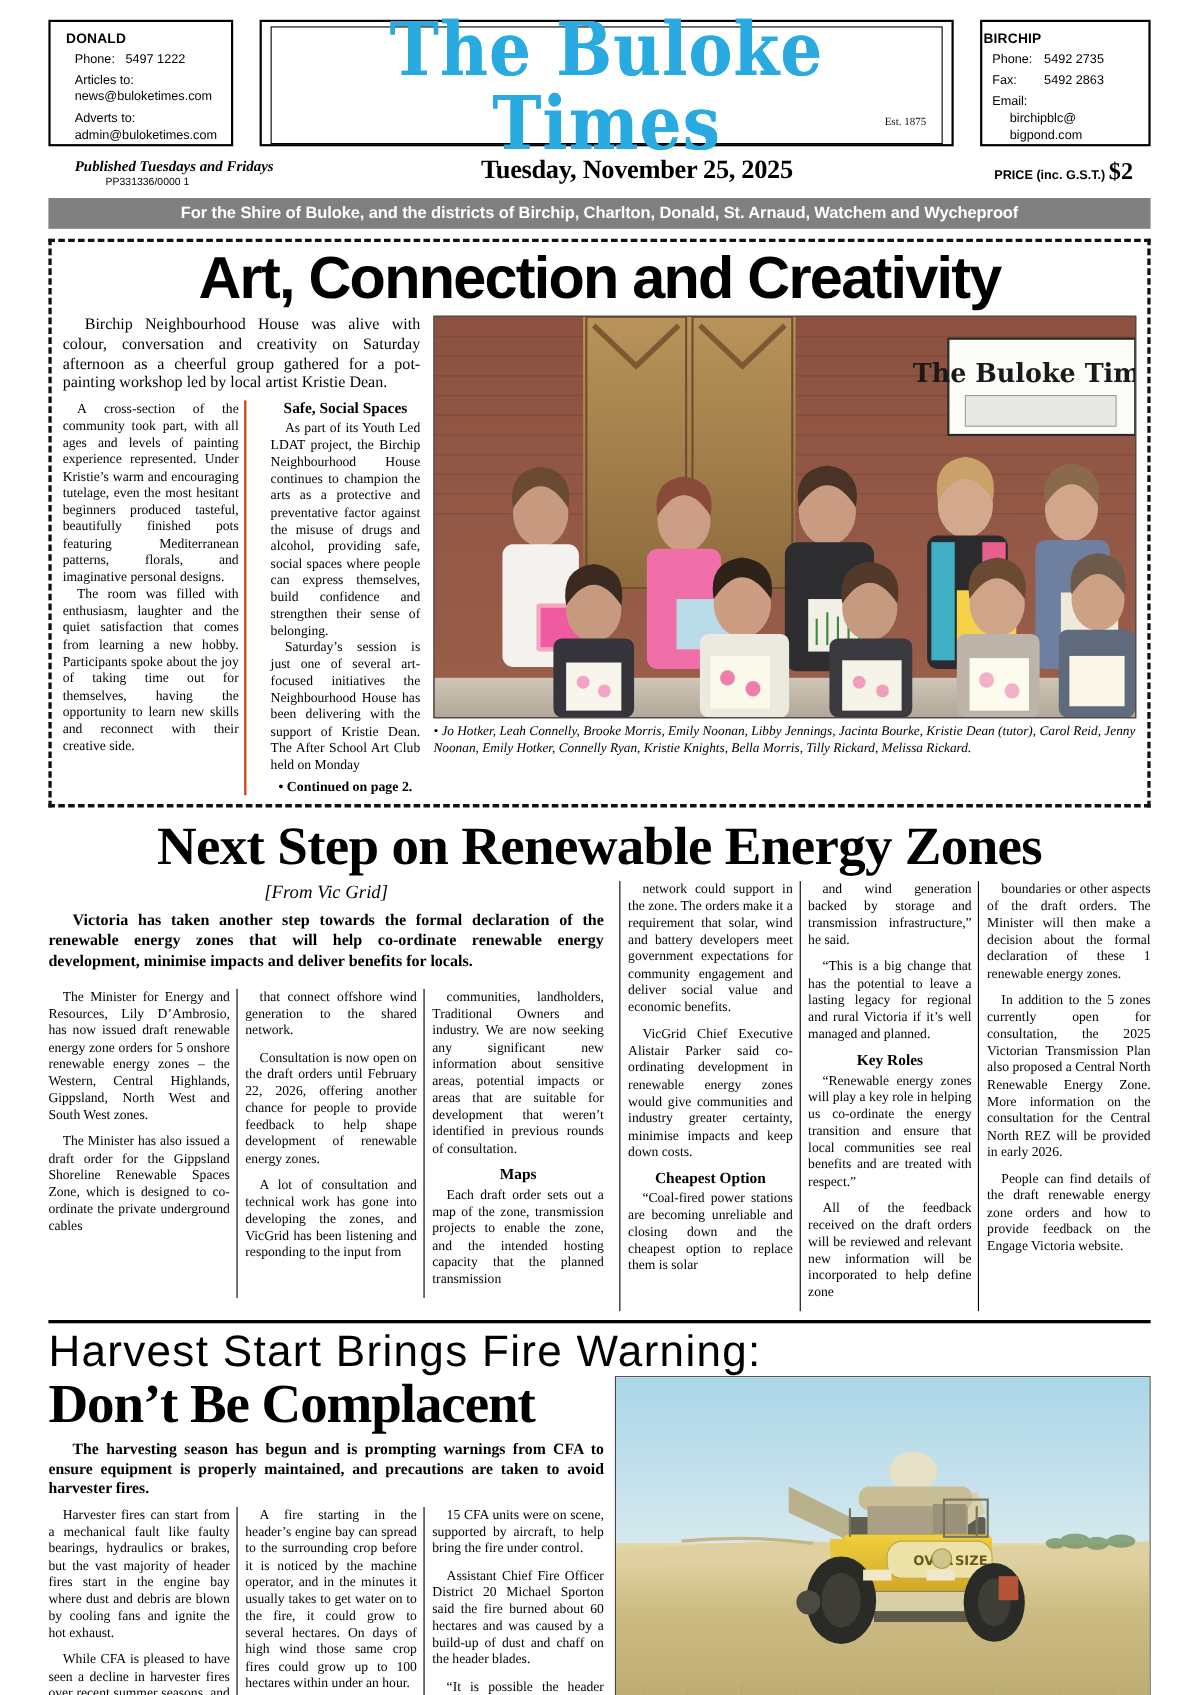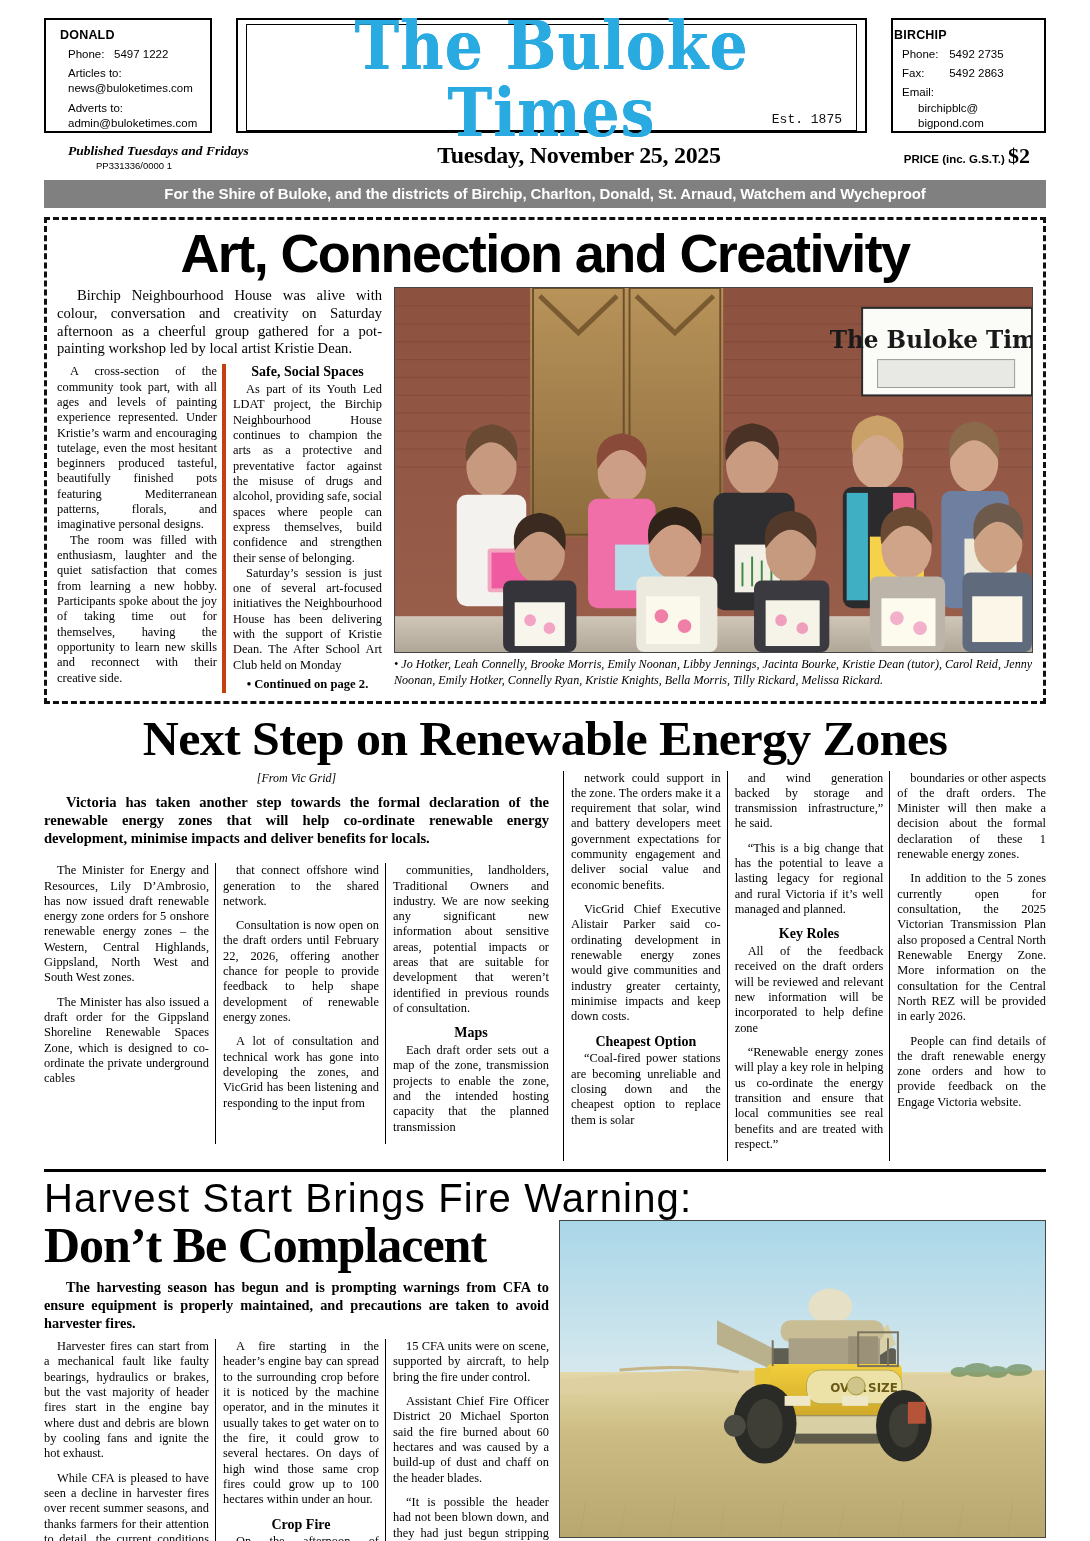--- a/index.html
+++ b/index.html
@@ -39,22 +39,22 @@
     color:#29ABE2;
     font-size:60px; line-height:1;
     font-weight:bold;
     letter-spacing:1px;
     text-align:center;
     margin-top:2px;
     transform:scaleY(1.12) scaleX(1.0);
     text-shadow:0 0 0 #29ABE2;
   }
   .est {
-    position:absolute; right:14px; bottom:3px;
-    font-family:Liberation Mono, monospace; font-size:13px; color:#111;
+    position:absolute; right:14px; bottom:13px;
+    font-family:Liberation Serif, serif; font-size:10px; color:#111;
   }
 
   
   .dateline { display:flex; align-items:flex-end; height:38px; padding:10px 16px 0 24px; }
   .pub-left { flex:0 0 280px; }
   .pub-left .l1 { font-family:"Liberation Serif", serif; font-style:italic; font-weight:bold; font-size:13.5px; }
   .pub-left .l2 { font-family:"Liberation Sans", sans-serif; font-size:9.5px; padding-left:28px; margin-top:1px;}
   .pub-date { flex:1 1 auto; text-align:center; font-family:"Liberation Serif", serif;
     font-weight:bold; font-size:24px; letter-spacing:-.3px; padding-bottom:2px;}
   .pub-price { flex:0 0 220px; text-align:right; font-family:"Liberation Sans", sans-serif;
@@ -76,21 +76,21 @@
     text-align:center; margin:2px 0 6px;
   }
   .s1-body { display:flex; gap:0; }
   .s1-text { flex:0 0 332px; padding-right:8px; }
   .lead {
     font-weight:normal; font-size:14.6px; line-height:1.22;
     text-align:justify; text-indent:20px; margin-bottom:6px;
   }
   .s1-cols { display:flex; }
   .s1-col { width:160px; font-size:12.4px; line-height:1.235; text-align:justify; }
-  .s1-col.c2 { border-left:4px solid #c2410c; padding-left:7px; margin-left:5px; }
+  .s1-col.c2 { border-left:2px solid #c2410c; padding-left:22px; margin-left:5px; }
   .s1-col p { margin:0; text-indent:13px; }
   .subhead {
     font-weight:bold; text-align:center; font-size:14px;
     text-indent:0 !important; margin:0 0 1px 0 !important; line-height:1.2;
   }
   .cont { font-weight:bold; text-align:center; text-indent:0 !important; margin-top:4px !important; font-size:12.6px;}
 
   .s1-photo-wrap { flex:1 1 auto; padding-left:4px; display:flex; flex-direction:column;}
   .photo { border:1px solid #444; width:100%; position:relative; overflow:hidden; }
   .caption {
@@ -101,21 +101,21 @@
   .story2 { margin-top:10px; }
   .hl-rez {
     font-family:"Liberation Serif", serif; font-weight:bold;
     font-size:49px; line-height:1.04; letter-spacing:-.6px;
     text-align:center; margin:2px 0 6px;
     font-stretch:condensed;
     transform:scaleX(1.02);
   }
   .s2-grid { display:flex; }
   .s2-left { flex:0 0 504px; padding-right:8px; }
-  .fromline { text-align:center; font-style:italic; font-size:12px; margin-bottom:7px; }
+  .fromline { text-align:center; font-style:italic; font-size:17px; margin-bottom:7px; }
   .lead2 { font-weight:bold; font-size:14.6px; line-height:1.25; text-align:justify; text-indent:22px; }
   .s2-sub { display:flex; margin-top:16px; }
   .col { font-size:12.4px; line-height:1.235; text-align:justify; }
   .col p { margin:0 0 9px 0; text-indent:13px; }
   .colsep { border-left:1px solid #000; padding-left:7px; margin-left:6px; }
   .w165 { width:165px; }
   .w164 { width:164px; }
 
   
   .story3 { margin-top:8px; border-top:3px solid #000; border-bottom:3px solid #000; padding:6px 0 7px; }
@@ -391,22 +391,22 @@
         <p>network could support in the zone. The orders make it a requirement that solar, wind and battery developers meet government expectations for community engagement and deliver social value and economic benefits.</p>
         <p>VicGrid Chief Executive Alistair Parker said co-ordinating development in renewable energy zones would give communities and industry greater certainty, minimise impacts and keep down costs.</p>
         <p class="subhead">Cheapest Option</p>
         <p>“Coal-fired power stations are becoming unreliable and closing down and the cheapest option to replace them is solar</p>
       </div>
 
       <div class="col w164 colsep">
         <p>and wind generation backed by storage and transmission infrastructure,” he said.</p>
         <p>“This is a big change that has the potential to leave a lasting legacy for regional and rural Victoria if it’s well managed and planned.</p>
         <p class="subhead">Key Roles</p>
+        <p>“Renewable energy zones will play a key role in helping us co-ordinate the energy transition and ensure that local communities see real benefits and are treated with respect.”</p>
         <p>All of the feedback received on the draft orders will be reviewed and relevant new information will be incorporated to help define zone</p>
-        <p>“Renewable energy zones will play a key role in helping us co-ordinate the energy transition and ensure that local communities see real benefits and are treated with respect.”</p>
       </div>
 
       <div class="col w164 colsep">
         <p>boundaries or other aspects of the draft orders. The Minister will then make a decision about the formal declaration of these 1 renewable energy zones.</p>
         <p>In addition to the 5 zones currently open for consultation, the 2025 Victorian Transmission Plan also proposed a Central North Renewable Energy Zone. More information on the consultation for the Central North REZ will be provided in early 2026.</p>
         <p>People can find details of the draft renewable energy zone orders and how to provide feedback on the Engage Victoria website.</p>
       </div>
     </div>
   </div>
 

